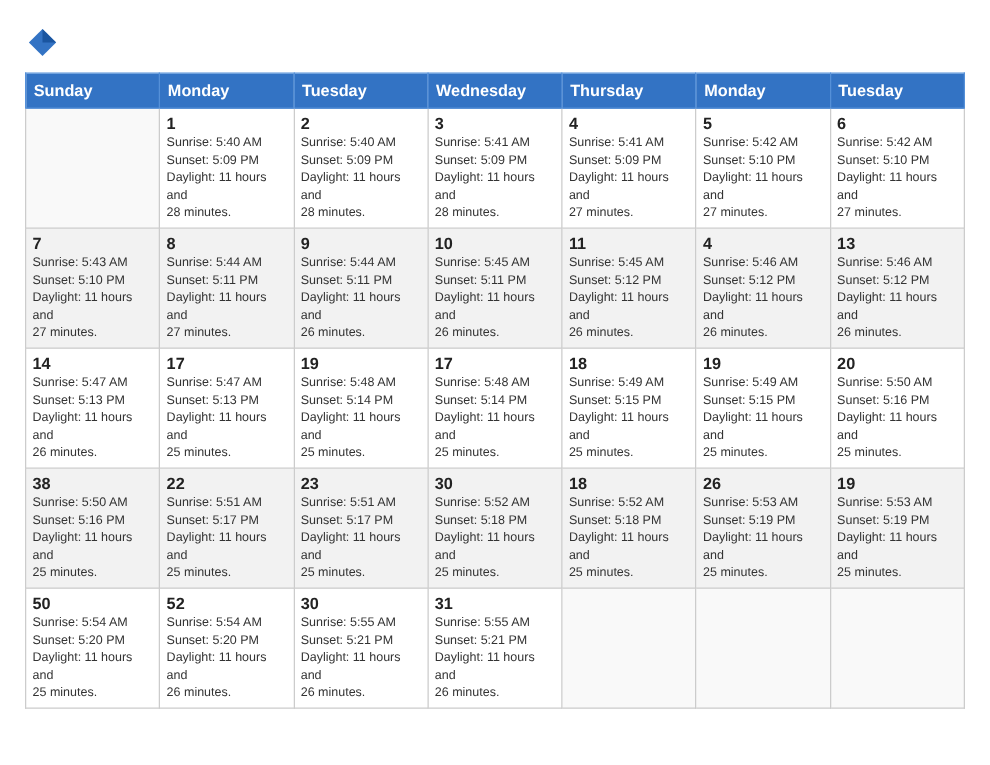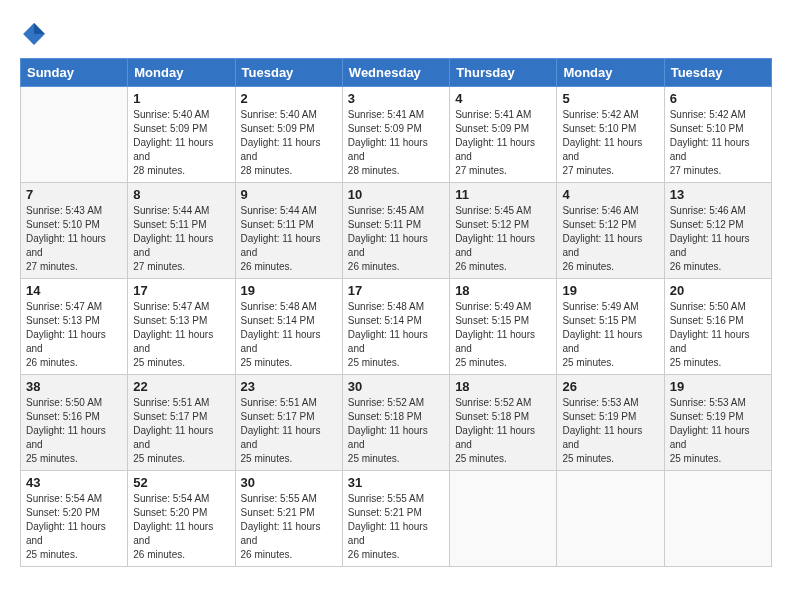--- a/index.html
+++ b/index.html
@@ -230,21 +230,21 @@
           <div class="day-number">26</div>
           <div class="day-info">Sunrise: 5:53 AM<br>Sunset: 5:19 PM<br>Daylight: 11 hours and<br>25 minutes.</div>
         </td>
         <td>
           <div class="day-number">19</div>
           <div class="day-info">Sunrise: 5:53 AM<br>Sunset: 5:19 PM<br>Daylight: 11 hours and<br>25 minutes.</div>
         </td>
       </tr>
       <tr>
         <td>
-          <div class="day-number">43</div>
+          <div class="day-number">50</div>
           <div class="day-info">Sunrise: 5:54 AM<br>Sunset: 5:20 PM<br>Daylight: 11 hours and<br>25 minutes.</div>
         </td>
         <td>
           <div class="day-number">52</div>
           <div class="day-info">Sunrise: 5:54 AM<br>Sunset: 5:20 PM<br>Daylight: 11 hours and<br>26 minutes.</div>
         </td>
         <td>
           <div class="day-number">30</div>
           <div class="day-info">Sunrise: 5:55 AM<br>Sunset: 5:21 PM<br>Daylight: 11 hours and<br>26 minutes.</div>
         </td>

